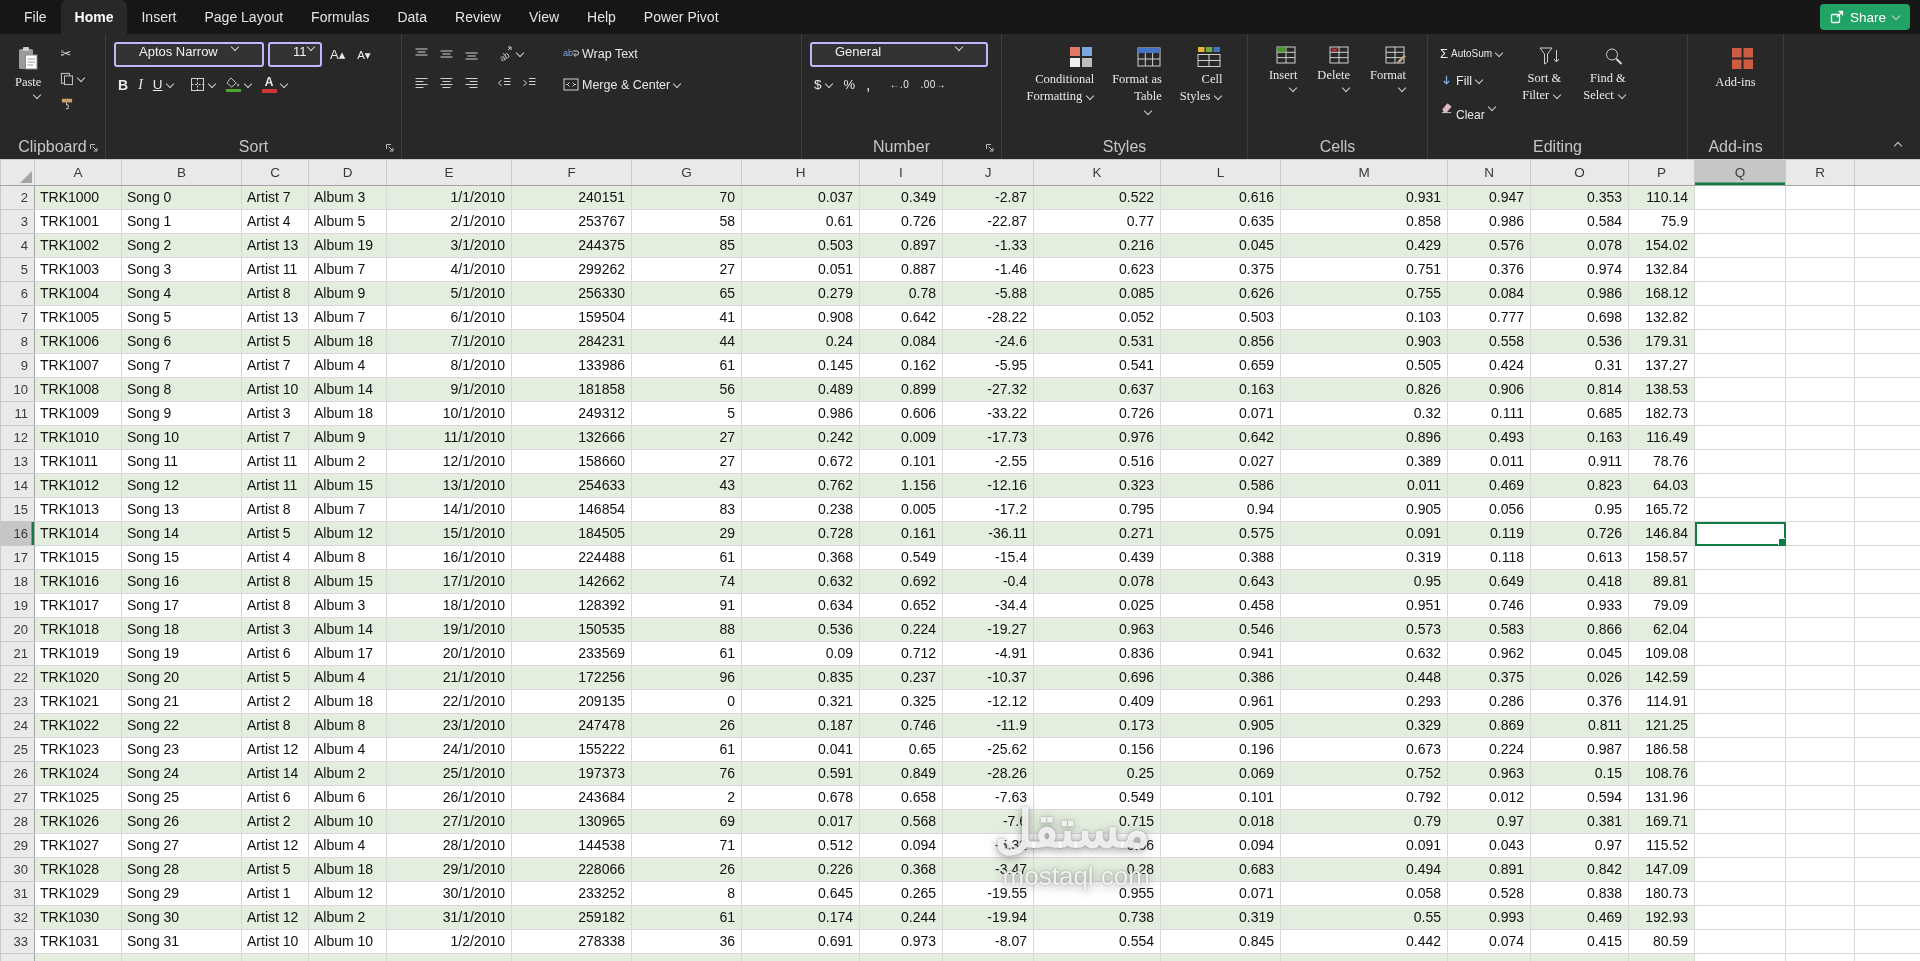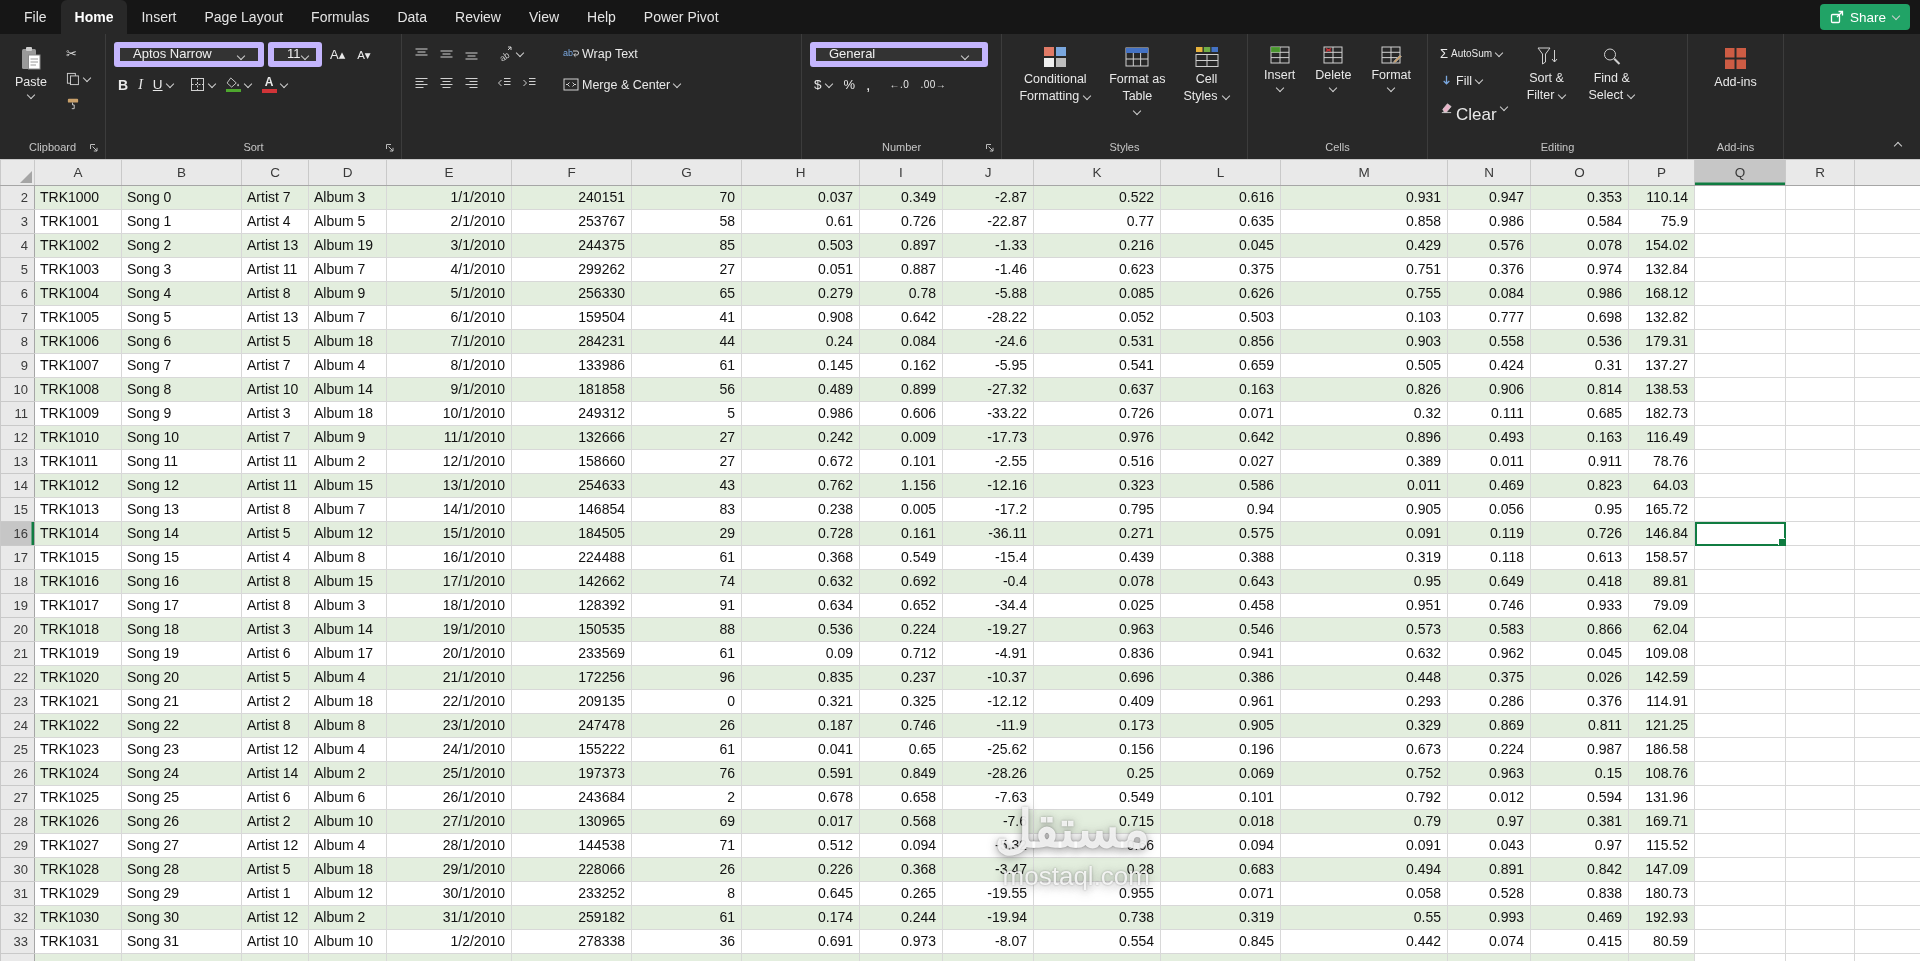--- a/index.html
+++ b/index.html
@@ -14,31 +14,31 @@
   .menu.active { background:#282828; border-radius:6px 6px 0 0; font-weight:bold; color:#fff; }
   .tb-spacer { flex:1; }
   .share-btn { align-self:center; margin-right:10px; height:26px; display:flex; align-items:center; gap:6px; background:#21a366; color:#fff; border:none; border-radius:4px; padding:0 10px; font-size:13.5px; font-family:inherit; }
 
   
   .ribbon { height:125px; background:#282828; display:flex; position:relative; color:#e9e9e9; }
   .rgroup { position:relative; display:flex; flex-direction:column; border-right:1px solid #3c3c3c; flex:0 0 auto; }
   .rbody { flex:1; display:flex; align-items:flex-start; padding:8px 8px 0 8px; gap:8px; }
   .rbody.col { flex-direction:column; gap:6px; align-items:stretch; }
   .rrow { display:flex; align-items:center; gap:4px; }
-  .rlabel { height:24px; display:flex; align-items:center; justify-content:center; font-size:11px; color:#c6c6c6; position:relative; }
+  .rlabel { height:24px; display:flex; align-items:center; justify-content:center; font-size:16px; color:#c6c6c6; position:relative; }
   .launcher { position:absolute; right:5px; bottom:5px; width:12px; height:12px; display:flex; align-items:center; justify-content:center; }
 
-  .bigbtn { display:flex; flex-direction:column; align-items:center; gap:3px; padding:3px 7px; background:none; border:none; color:#e9e9e9; font-family:Liberation Sans, sans-serif; font-size:12.5px; line-height:1.15; border-radius:4px; }
+  .bigbtn { display:flex; flex-direction:column; align-items:flex-end; gap:3px; padding:3px 7px; background:none; border:none; color:#e9e9e9; font-family:Liberation Serif, serif; font-size:12.5px; line-height:1.15; border-radius:4px; }
   .bigbtn .lbl { text-align:center; white-space:nowrap; }
   .sbtn { display:flex; align-items:center; gap:3px; height:23px; padding:0 4px; background:none; border:none; color:#e9e9e9; font-family:inherit; font-size:13px; border-radius:3px; }
   .minicol { display:flex; flex-direction:column; gap:2px; }
   .glyph-b { font-weight:bold; font-size:14px; }
   .glyph-i { font-style:italic; font-family:"Liberation Serif", serif; font-size:14px; }
   .glyph-u { text-decoration:underline; font-size:13.5px; }
-  .combo { height:25px; background:#333; border:6px solid #c4b5fd; border-radius:3px; display:flex; align-items:flex-end; justify-content:space-between; padding:0 13px; font-size:13px; color:#f0f0f0; }
+  .combo { height:25px; background:#333; border:2px solid #c4b5fd; border-radius:3px; display:flex; align-items:flex-start; justify-content:space-between; padding:0 23px; font-size:13px; color:#f0f0f0; }
   .chev { width:8px; height:8px; display:inline-block; position:relative; flex:0 0 auto; }
   .chev::before { content:""; position:absolute; left:1px; top:0px; width:5px; height:5px; border-right:1.4px solid #cfcfcf; border-bottom:1.4px solid #cfcfcf; transform:rotate(45deg); }
   .chev.up::before { transform:rotate(-135deg); top:3px; }
   .colorbar { display:block; width:15px; height:3.5px; margin-top:1px; }
   .stack { display:flex; flex-direction:column; align-items:center; line-height:1; }
   .tinytxt { font-size:10px; letter-spacing:0.5px; }
   .collapse-btn { position:absolute; right:18px; bottom:8px; background:none; border:none; }
   svg { display:block; }
 
   
@@ -474,21 +474,21 @@
               <span style="font-size:12.5px;">Fill</span>
               <span class="chev"></span>
             </button>
           <button class="sbtn">
               <span>
                 <svg width="13" height="13" viewBox="0 0 14 14">
                   <path d="M3 9 l5 -6 4 3 -5 6 -2.5 0 z" fill="#e8b4c8" stroke="#d0d0d0" stroke-width="0.8"></path>
                   <line x1="2" y1="12.5" x2="12" y2="12.5" stroke="#d0d0d0"></line>
                 </svg>
               </span>
-              <span style="font-size:17px;margin-top:14px;">Clear</span>
+              <span style="font-size:12px;margin-top:14px;">Clear</span>
               <span class="chev"></span>
             </button>
         </div>
         <button class="bigbtn">
           <span>
               <svg width="24" height="23" viewBox="0 0 24 23" stroke="#d0d0d0" fill="none">
                 <path d="M3 3 h12 l-4.5 6 v8 l-3 2 v-10 z"></path>
                 <path d="M19.5 5 v12 m0 0 l-2.5 -3 m2.5 3 l2.5 -3"></path>
               </svg>
             </span>

